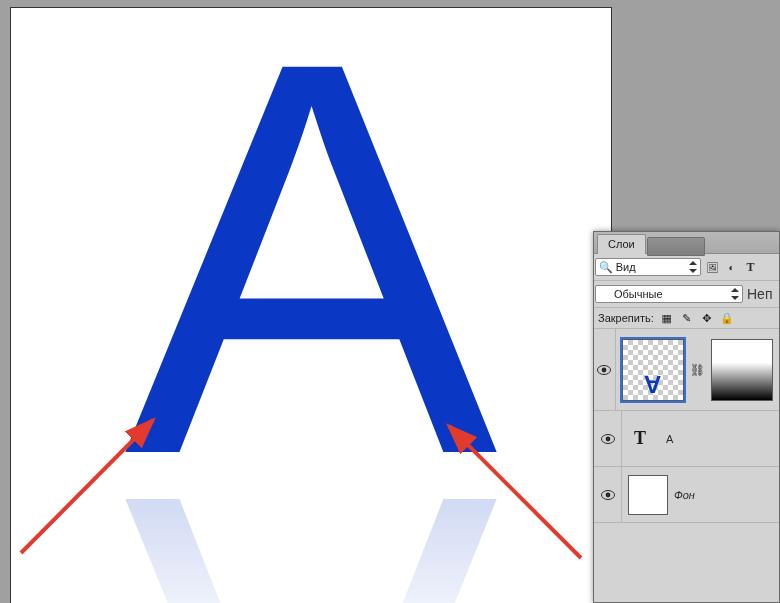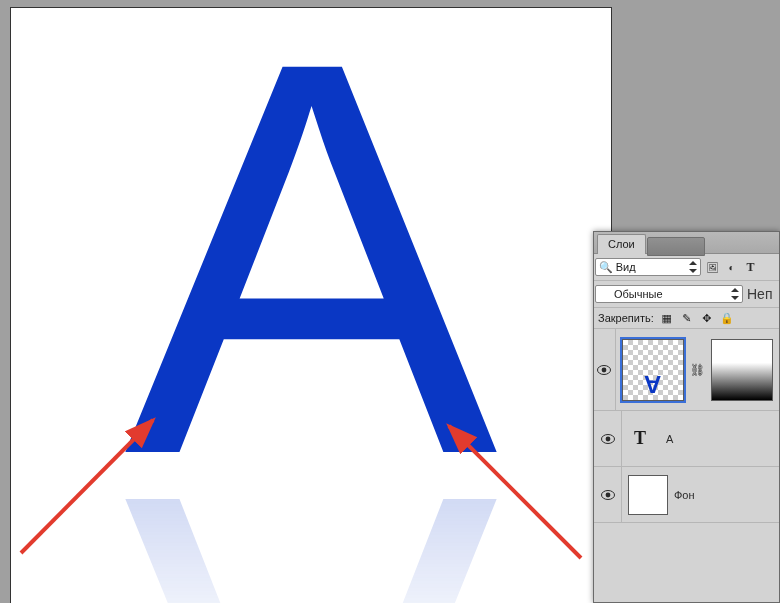--- a/index.html
+++ b/index.html
@@ -158,21 +158,21 @@
   .thumb .mini-a {
     position:absolute; left:50%; bottom:2px; transform:translateX(-50%) scaleY(-1);
     font: 700 24px Arial; color:#0a37c4;
   }
   .thumb.mask {
     background: linear-gradient(#fff 0%, #fff 38%, #000 100%);
   }
   .thumb.small { width:40px; height:40px; }
   .link-ico { font-size:12px; color:#1a1a1a; }
   .t-ico { font:700 18px Georgia,serif; margin-left:6px; margin-right:14px;}
-  .layer-name { font-size:11px; color:#2a2a2a; }
+  .layer-name { font-style: italic; font-size:11px; color:#2a2a2a; }
   .triangle-updown { display:inline-block; position:relative; width:8px; height:12px;}
   .triangle-updown:before{content:"";position:absolute;left:0;top:0;border-left:4px solid transparent;border-right:4px solid transparent;border-bottom:4px solid #333;}
   .triangle-updown:after{content:"";position:absolute;left:0;bottom:0;border-left:4px solid transparent;border-right:4px solid transparent;border-top:4px solid #333;}
 </style>
 </head>
 <body>
 
 <div class="canvas-wrap">
   <div class="canvas">
     <div class="big-letter">A</div>

